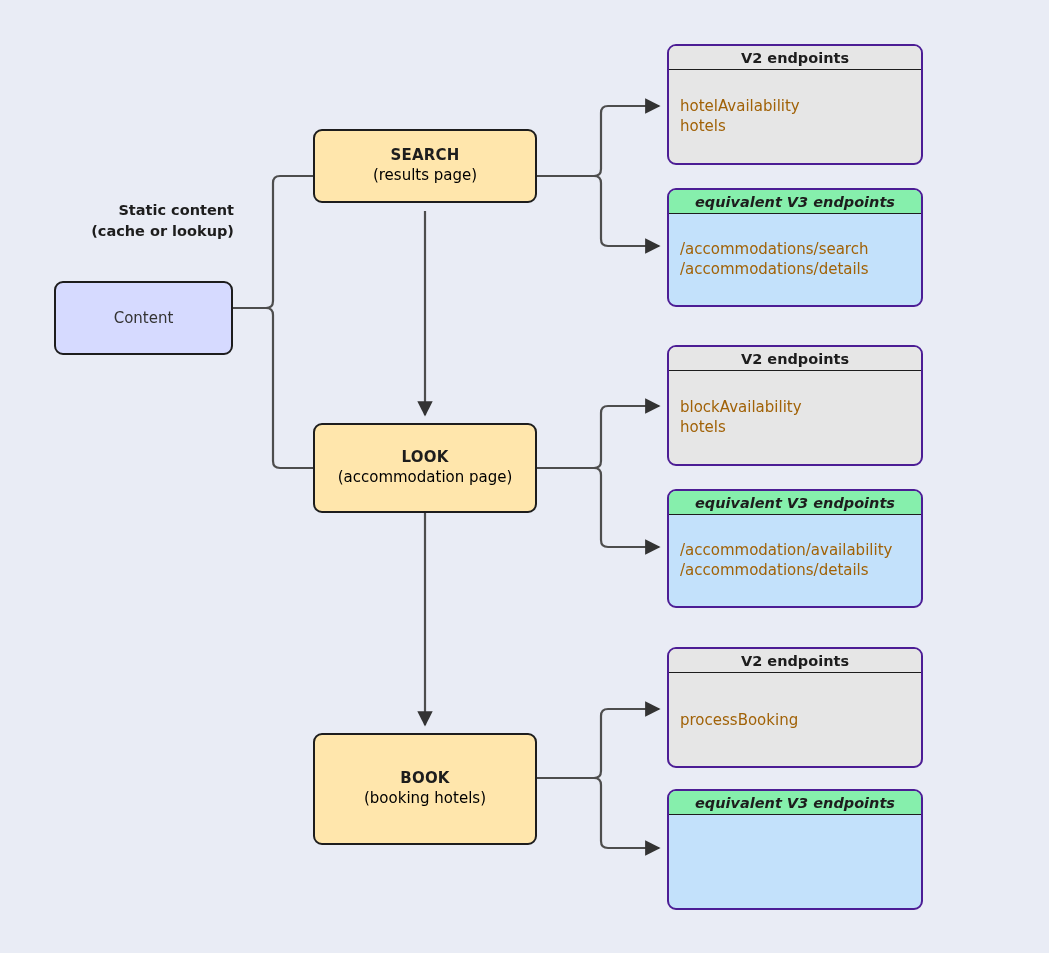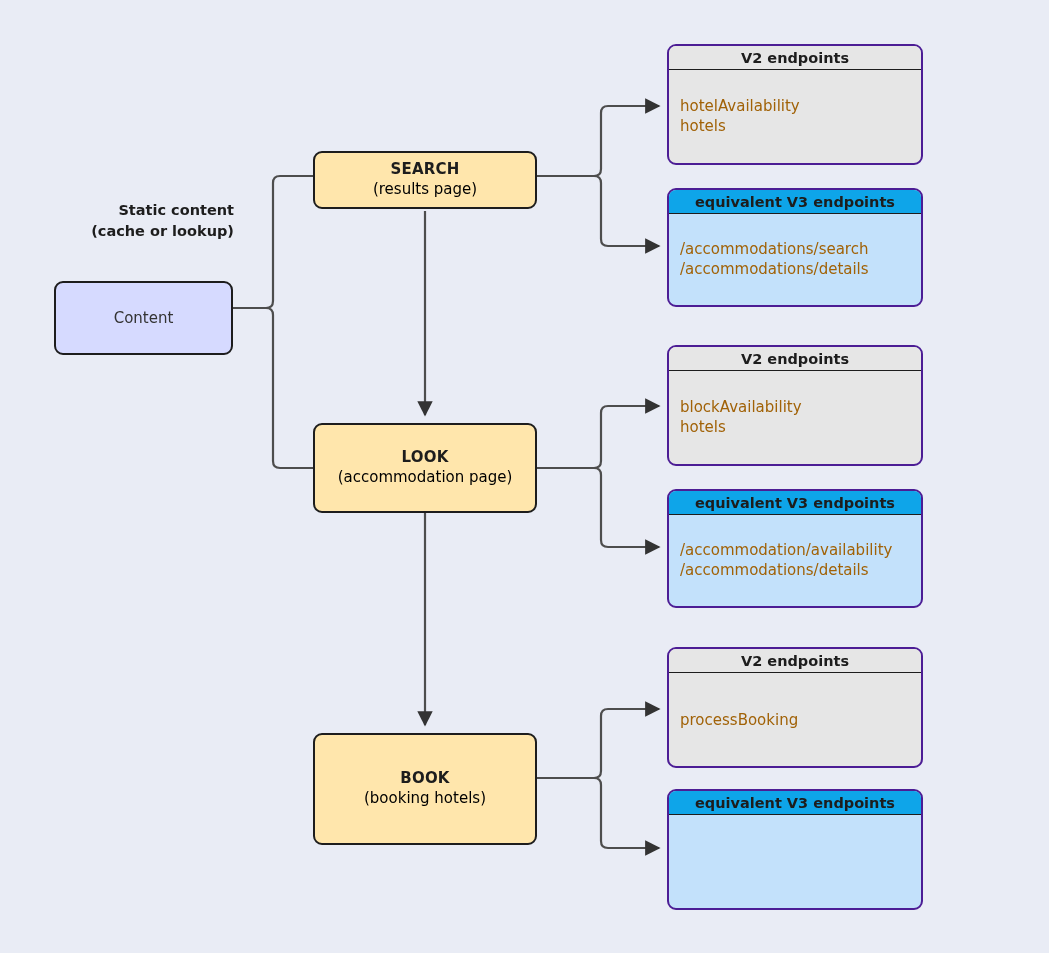--- a/index.html
+++ b/index.html
@@ -107,21 +107,21 @@
     top: 50%;
     transform: translateY(-50%);
     font-size: 15px;
     color: #a16207;
     line-height: 1.38;
     white-space: nowrap;
   }
   .card.v2 { background: #e6e6e6; }
   .card.v2 .card-header { background: #e6e6e6; }
   .card.v3 { background: #c3e1fb; }
-  .card.v3 .card-header { background: #0ea5e9; }
+  .card.v3 .card-header { background: #86efac; font-style: italic; }
 </style>
 </head>
 <body>
 
 <div id="canvas">
 
   <svg id="edges" viewBox="0 0 1049 953" width="1049" height="953">
     <defs>
       <marker id="arrow" viewBox="0 0 10 10" refX="9" refY="5" markerWidth="7" markerHeight="7" orient="auto-start-reverse">
         <path d="M 0 0 L 10 5 L 0 10 z" fill="#333"></path>
@@ -147,21 +147,21 @@
 
   <div class="caption" style="left:54px; top:200px; width:180px;">
     <div>Static content</div>
     <div>(cache or lookup)</div>
   </div>
 
   <div class="node content-node" style="left:54px; top:281px; width:179px; height:74px;">
     <span>Content</span>
   </div>
 
-  <div class="node flow-node" style="left:313px; top:151px; width:224px; height:58px;">
+  <div class="node flow-node" style="left:313px; top:129px; width:224px; height:74px;">
     <div class="flow-title">SEARCH</div>
     <div class="flow-sub">(results page)</div>
   </div>
 
   <div class="node flow-node" style="left:313px; top:423px; width:224px; height:90px;">
     <div class="flow-title">LOOK</div>
     <div class="flow-sub">(accommodation page)</div>
   </div>
 
   <div class="node flow-node" style="left:313px; top:733px; width:224px; height:112px;">

